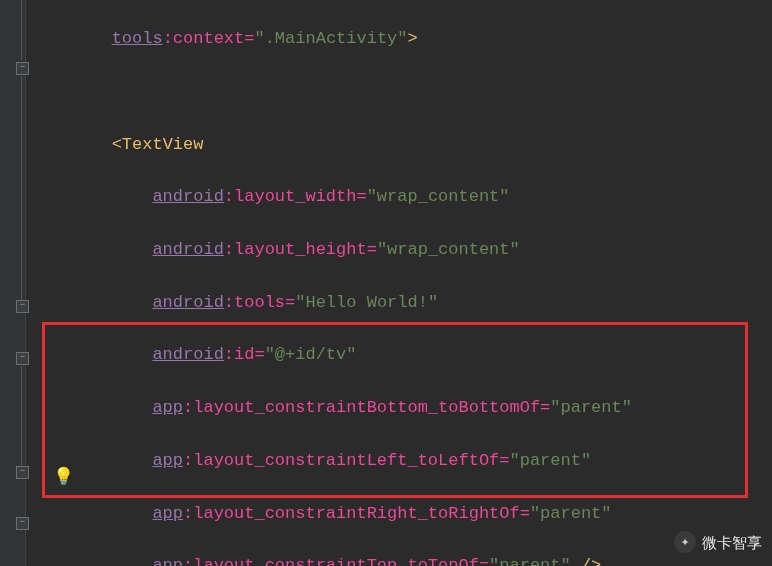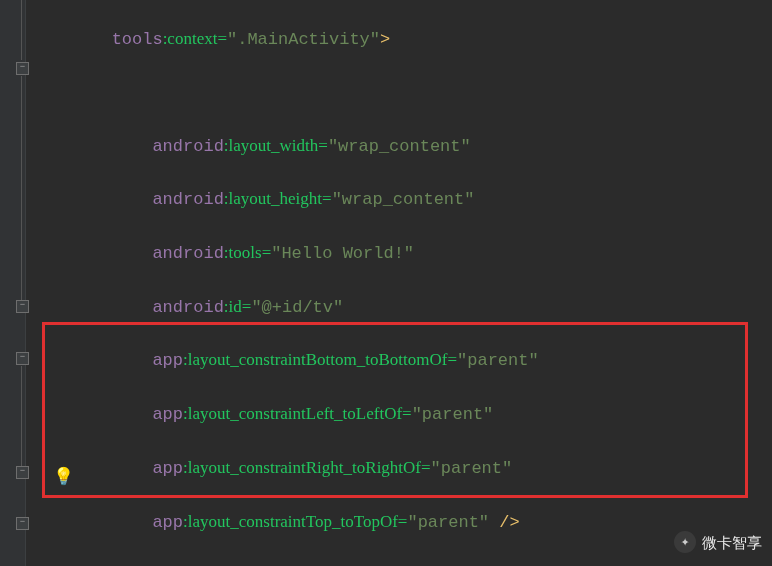--- a/index.html
+++ b/index.html
@@ -24,22 +24,22 @@
   }
   .gutter {
     position: absolute;
     left: 0;
     top: 0;
     width: 25px;
     height: 100%;
     background: #313335;
     border-right: 1px solid #3c3f41;
   }
-  .namespace { color: #9876aa; }
-  .attrname { color: #22c55e; font-family: Liberation Serif, serif; }
+  .namespace { color: #9876aa; text-decoration: underline; }
+  .attrname { color: #ec4899; }
   .attrvalue { color: #6a8759; }
   .tag { color: #e8bf6a; }
   .highlight-box {
     position: absolute;
     border: 3px solid #e03030;
     left: 42px;
     top: 322px;
     width: 700px;
     height: 170px;
     pointer-events: none;
@@ -100,20 +100,21 @@
 <div class="fold-line" style="top:76px;height:230px"></div>
 <div class="fold-minus" style="top:300px">−</div>
 <div class="fold-minus" style="top:352px">−</div>
 <div class="fold-line" style="top:366px;height:106px"></div>
 <div class="fold-minus" style="top:466px">−</div>
 <div class="fold-minus" style="top:517px">−</div>
 
 <div class="editor">
 <span class="line">        <span class="namespace">tools</span><span class="attrname">:context=</span><span class="attrvalue">".MainActivity"</span><span class="tag">&gt;</span></span>
 <span class="line"> </span>
+<span class="line">        <span class="tag">&lt;TextView</span></span>
 <span class="line">            <span class="namespace">android</span><span class="attrname">:layout_width=</span><span class="attrvalue">"wrap_content"</span></span>
 <span class="line">            <span class="namespace">android</span><span class="attrname">:layout_height=</span><span class="attrvalue">"wrap_content"</span></span>
 <span class="line">            <span class="namespace">android</span><span class="attrname">:tools=</span><span class="attrvalue">"Hello World!"</span></span>
 <span class="line">            <span class="namespace">android</span><span class="attrname">:id=</span><span class="attrvalue">"@+id/tv"</span></span>
 <span class="line">            <span class="namespace">app</span><span class="attrname">:layout_constraintBottom_toBottomOf=</span><span class="attrvalue">"parent"</span></span>
 <span class="line">            <span class="namespace">app</span><span class="attrname">:layout_constraintLeft_toLeftOf=</span><span class="attrvalue">"parent"</span></span>
 <span class="line">            <span class="namespace">app</span><span class="attrname">:layout_constraintRight_toRightOf=</span><span class="attrvalue">"parent"</span></span>
 <span class="line">            <span class="namespace">app</span><span class="attrname">:layout_constraintTop_toTopOf=</span><span class="attrvalue">"parent"</span><span class="tag"> /&gt;</span></span>
 
 

